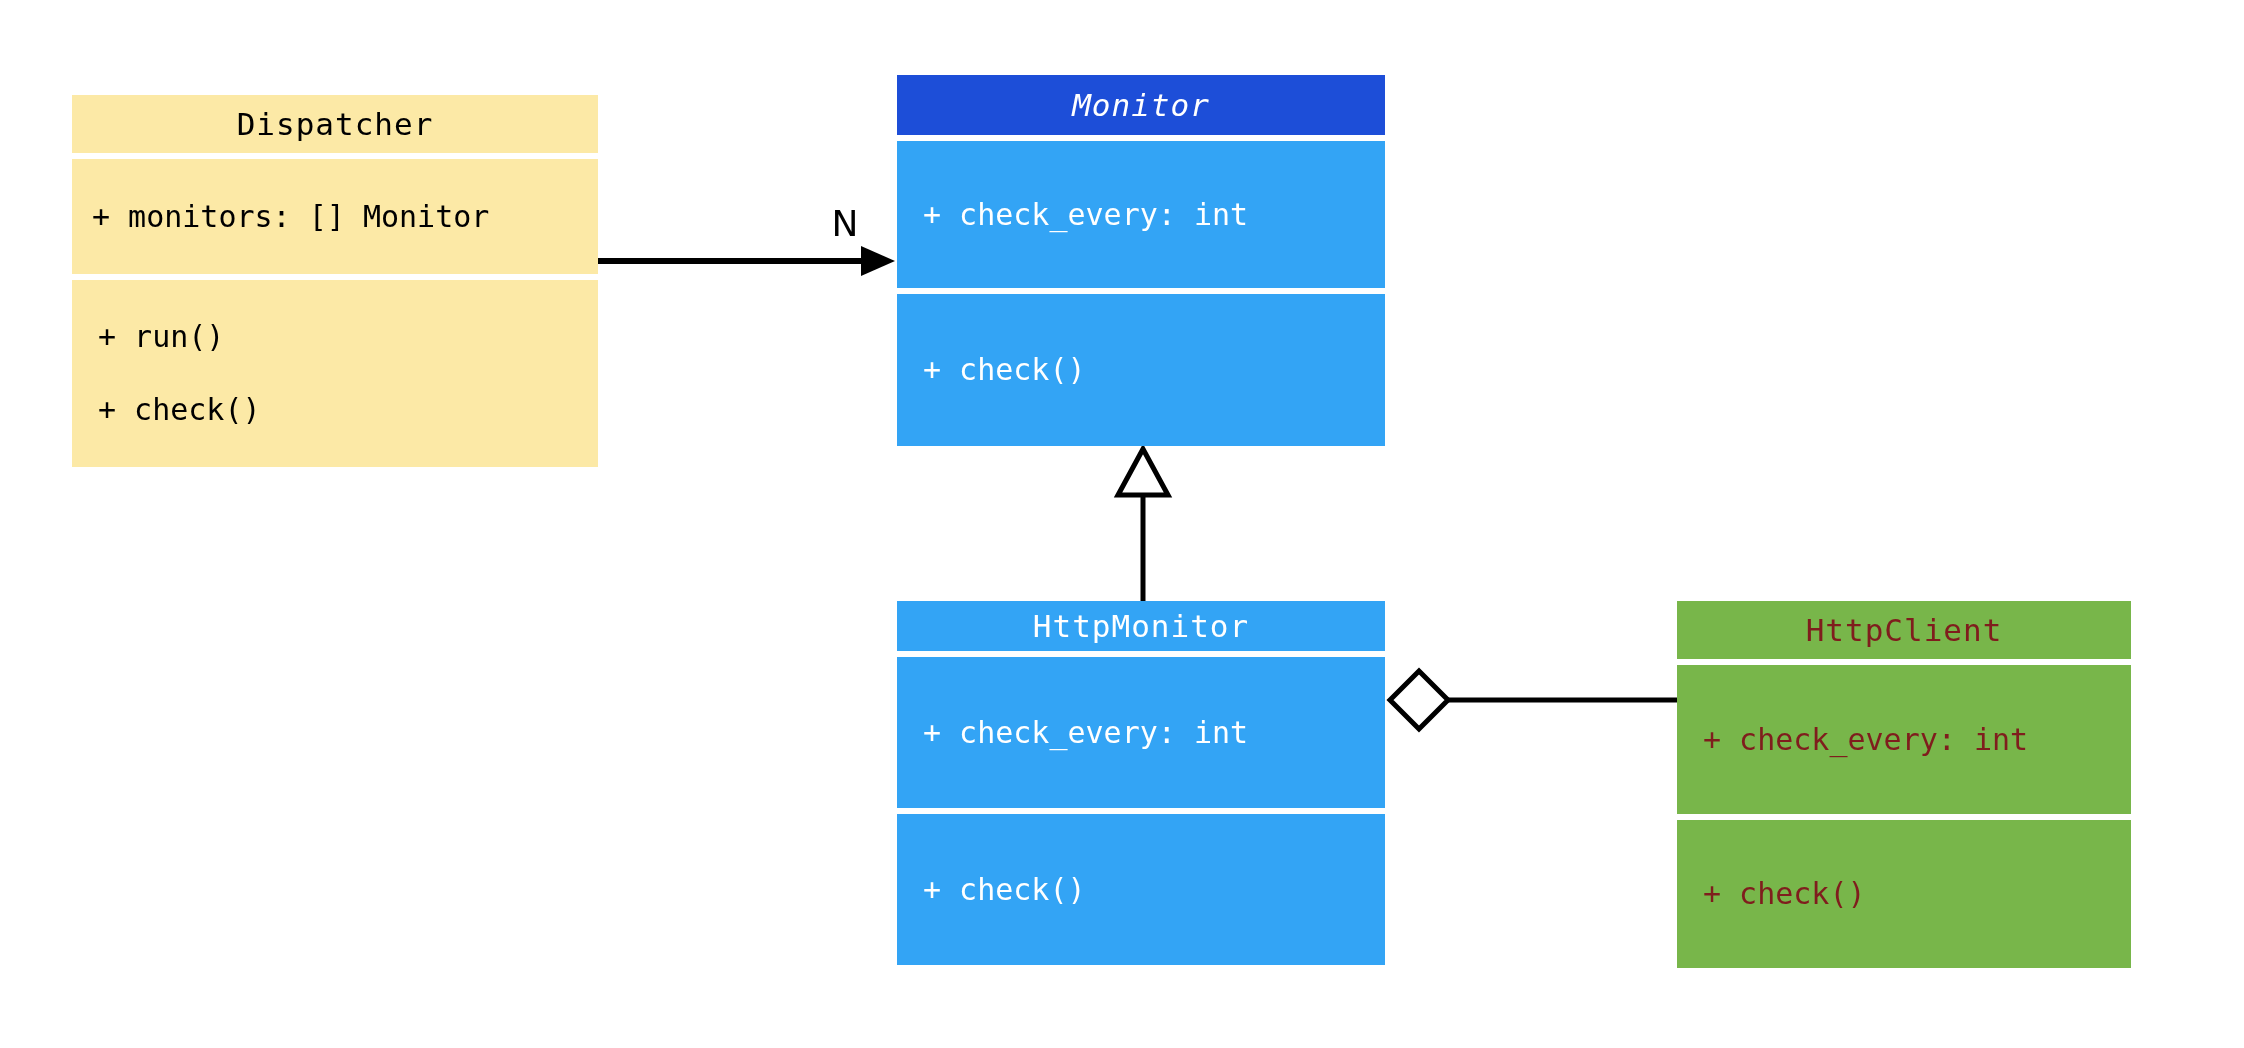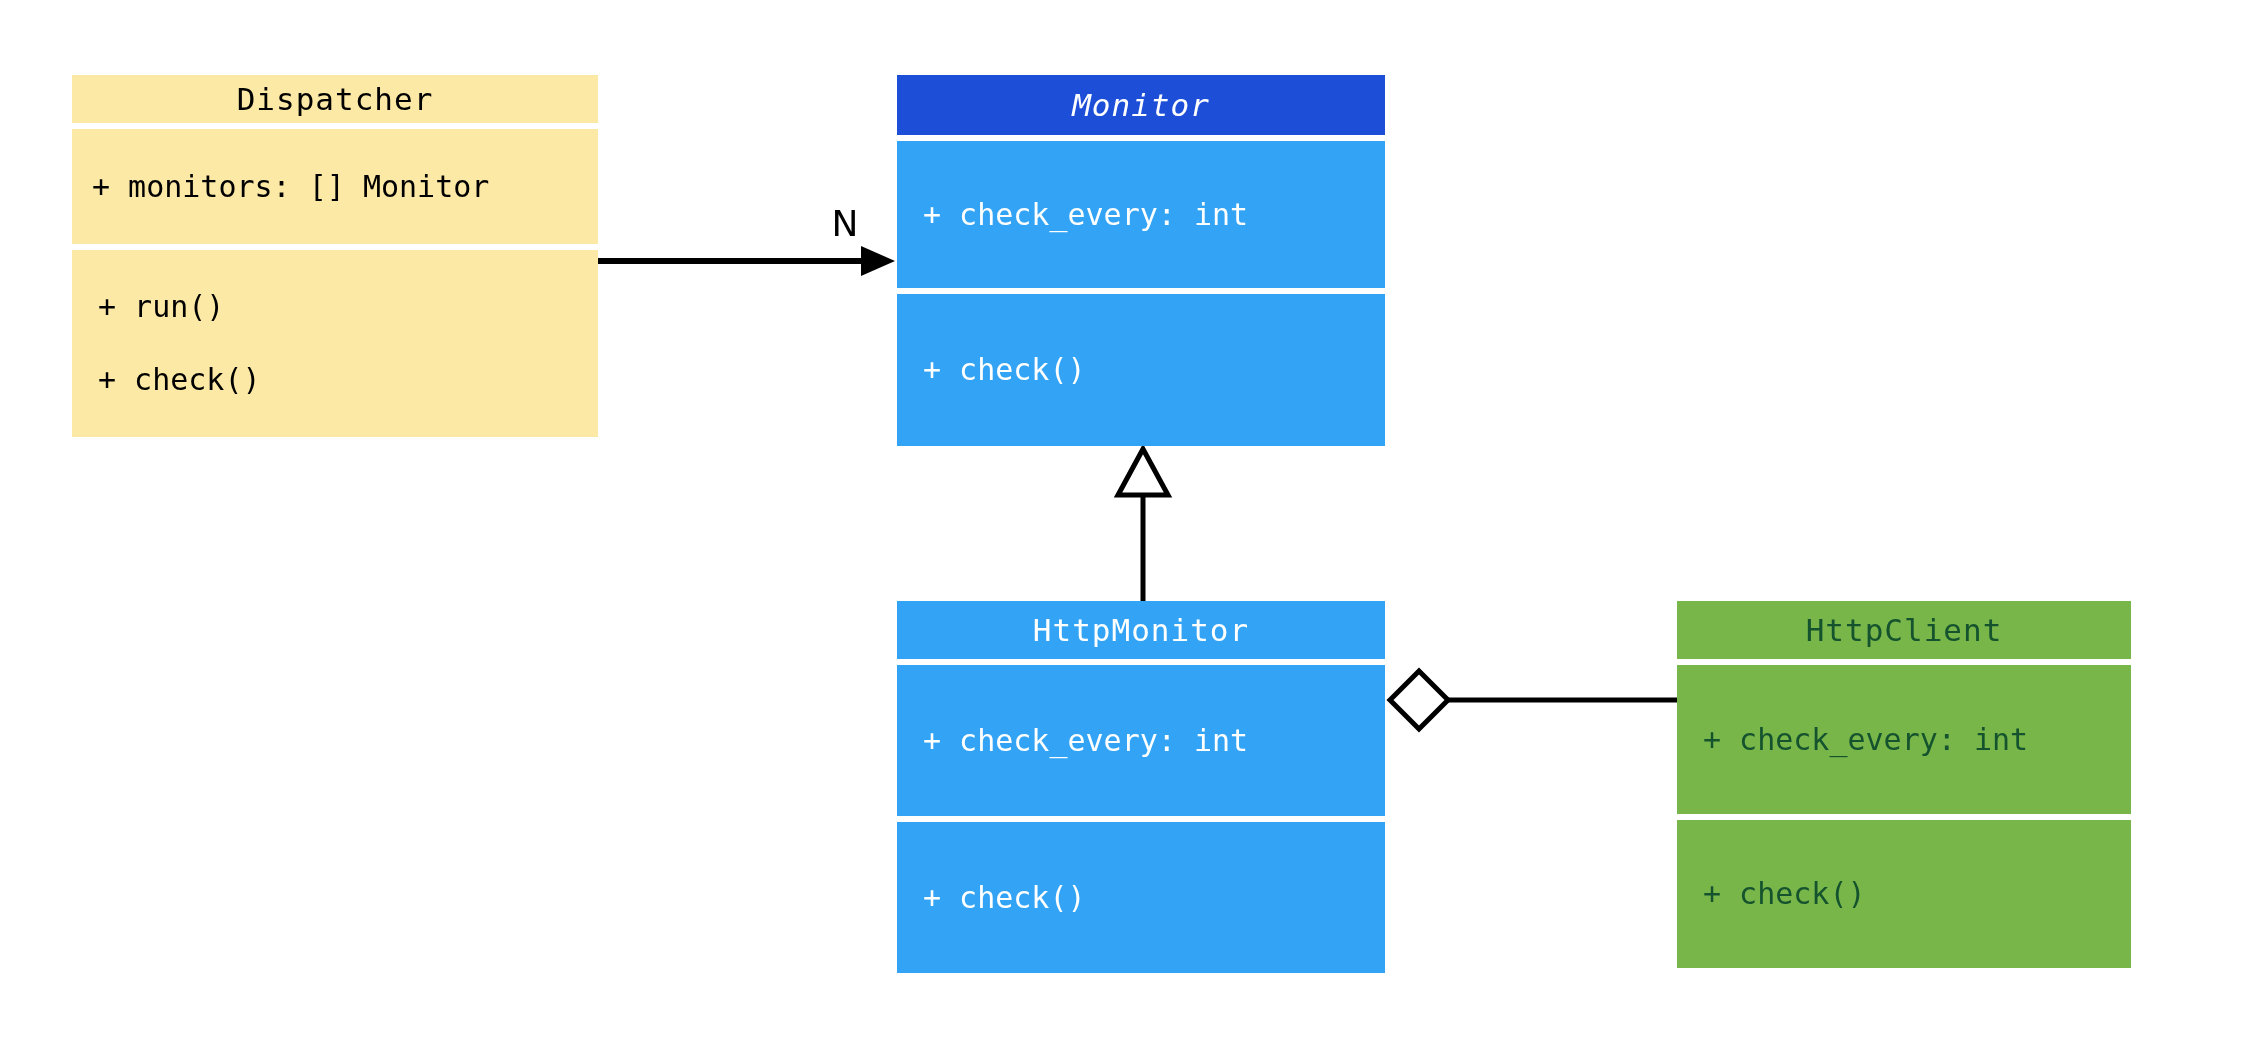--- a/index.html
+++ b/index.html
@@ -11,31 +11,31 @@
   .canvas { position: relative; width: 2244px; height: 1048px; overflow: hidden; }
 
   svg.connectors { position: absolute; left: 0; top: 0; }
 
   .uml-class { position: absolute; display: flex; flex-direction: column; gap: 6px; }
   .sec { flex: 0 0 auto; display: flex; flex-direction: column; justify-content: center; }
   .sec.title { align-items: center; font-size: 31px; letter-spacing: 1px; }
   .sec.members { font-size: 30px; padding-left: 26px; line-height: 34px; }
 
   #dispatcher { left: 72px;  top: 75px;  width: 526px; }
-  #dispatcher .title   { height: 48px; }
+  #dispatcher .title   { height: 58px; margin-top: 20px; }
   #dispatcher .attrs   { height: 115px; padding-left: 20px; }
   #dispatcher .methods { height: 187px; gap: 39px; }
 
   #monitor { left: 897px; top: 75px; width: 488px; }
   #monitor .title   { height: 60px; font-style: italic; }
   #monitor .attrs   { height: 147px; }
   #monitor .methods { height: 152px; }
 
   #http-monitor { left: 897px; top: 601px; width: 488px; }
-  #http-monitor .title   { height: 58px; }
+  #http-monitor .title   { height: 50px; }
   #http-monitor .attrs   { height: 151px; }
   #http-monitor .methods { height: 151px; }
 
   #http-client { left: 1677px; top: 601px; width: 454px; }
   #http-client .title   { height: 58px; }
   #http-client .attrs   { height: 149px; }
   #http-client .methods { height: 148px; }
 
   .label-n {
     position: absolute; left: 820px; top: 206px; width: 50px;
@@ -87,21 +87,21 @@
   <div class="uml-class" id="http-monitor" style="color: rgb(255, 255, 255);">
     <div class="sec title" style="background: rgb(51, 164, 245);">HttpMonitor</div>
     <div class="sec members attrs" style="background: rgb(51, 164, 245);">
       <div>+ check_every: int</div>
     </div>
     <div class="sec members methods" style="background: rgb(51, 164, 245);">
       <div>+ check()</div>
     </div>
   </div>
 
-  <div class="uml-class" id="http-client" style="color: #14532d;">
+  <div class="uml-class" id="http-client" style="color: #7f1d1d;">
     <div class="sec title" style="background: rgb(120, 182, 74);">HttpClient</div>
     <div class="sec members attrs" style="background: rgb(120, 182, 74);">
       <div>+ check_every: int</div>
     </div>
     <div class="sec members methods" style="background: rgb(120, 182, 74);">
       <div>+ check()</div>
     </div>
   </div>
 
 </div>

